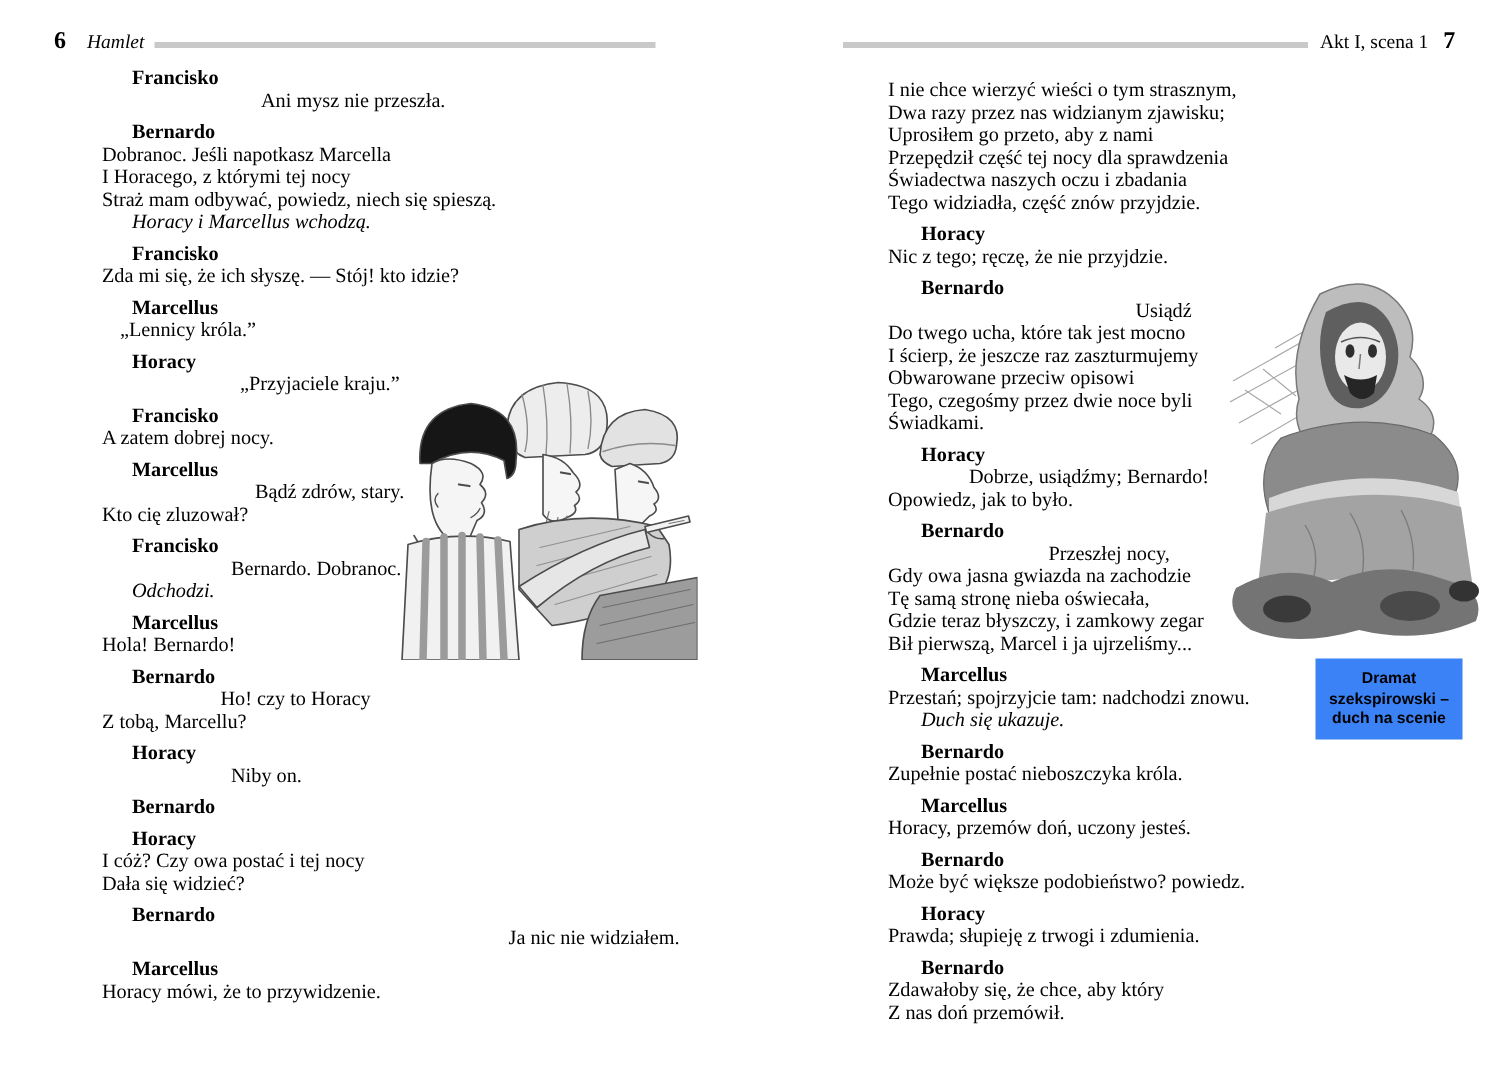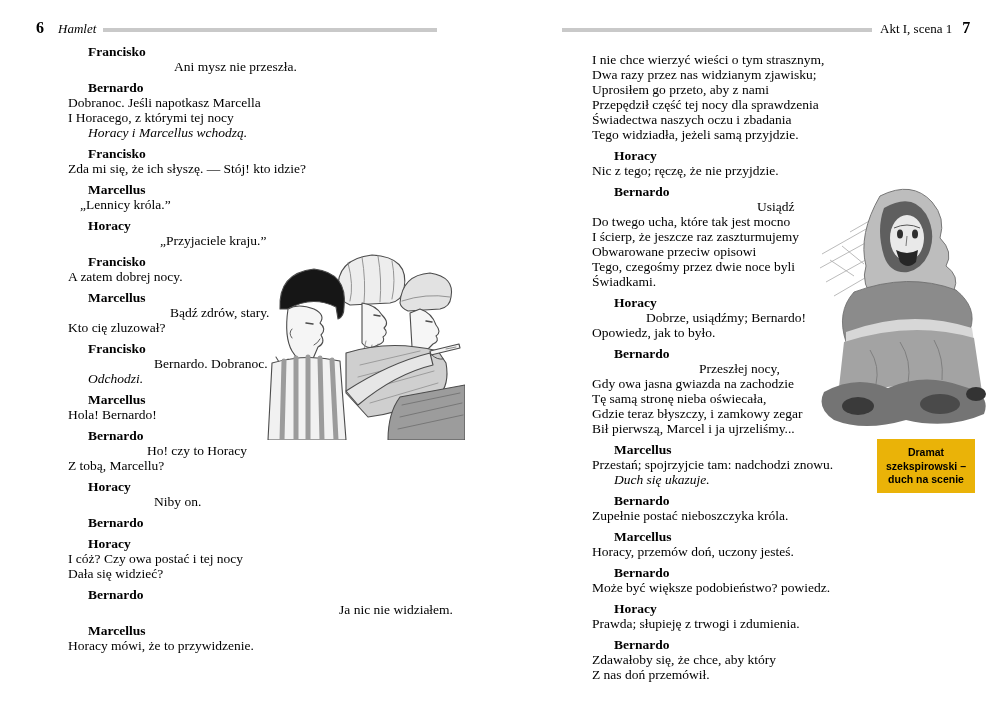--- a/index.html
+++ b/index.html
@@ -23,21 +23,21 @@
   .col-left{left:68px;top:38px;width:385px;}
   .col-right{left:592px;top:52px;width:350px;}
   .bl{white-space:nowrap;}
   .speaker{font-weight:bold;margin-top:6px;margin-left:20px;}
   .stage{font-style:italic;margin-left:20px;}
   .col-right .speaker{margin-left:22px;}
   .col-right .stage{margin-left:22px;}
   
   .margin-note{
     position:absolute;left:877px;top:439px;width:94px;
-    background:#eab308;
+    background:#3b82f6;
     padding:7px 2px 6px 2px;
     text-align:center;
     font-family:"Liberation Sans", sans-serif;
     font-weight:bold;font-size:10.5px;line-height:13.5px;
   }
   
   .illu{position:absolute;}
   .illu-guards{left:250px;top:245px;width:215px;height:195px;}
   .illu-ghost{left:820px;top:180px;width:180px;height:255px;}
 </style>
@@ -55,20 +55,21 @@
   <div class="hdr hdr-right" style="left:880px;top:19px;">
     <span class="runtitle">Akt I, scena 1</span><span class="pagenum">7</span>
   </div>
 
   <div class="col col-left">
       <div class="bl speaker">Francisko</div>
       <div class="bl verse" style="padding-left: 106px;">Ani mysz nie przeszła.</div>
       <div class="bl speaker">Bernardo</div>
       <div class="bl verse">Dobranoc. Jeśli napotkasz Marcella</div>
       <div class="bl verse">I Horacego, z którymi tej nocy</div>
+      <div class="bl verse">Straż mam odbywać, powiedz, niech się spieszą.</div>
       <div class="bl stage">Horacy i Marcellus wchodzą.</div>
       <div class="bl speaker">Francisko</div>
       <div class="bl verse">Zda mi się, że ich słyszę. — Stój! kto idzie?</div>
       <div class="bl speaker">Marcellus</div>
       <div class="bl verse" style="padding-left: 12px;">„Lennicy króla.”</div>
       <div class="bl speaker">Horacy</div>
       <div class="bl verse" style="padding-left: 92px; font-family: Liberation Serif, serif;">„Przyjaciele kraju.”</div>
       <div class="bl speaker">Francisko</div>
       <div class="bl verse">A zatem dobrej nocy.</div>
       <div class="bl speaker">Marcellus</div>
@@ -93,21 +94,21 @@
       <div class="bl speaker">Marcellus</div>
       <div class="bl verse">Horacy mówi, że to przywidzenie.</div>
     </div>
 
   <div class="col col-right">
       <div class="bl verse">I nie chce wierzyć wieści o tym strasznym,</div>
       <div class="bl verse">Dwa razy przez nas widzianym zjawisku;</div>
       <div class="bl verse">Uprosiłem go przeto, aby z nami</div>
       <div class="bl verse">Przepędził część tej nocy dla sprawdzenia</div>
       <div class="bl verse">Świadectwa naszych oczu i zbadania</div>
-      <div class="bl verse">Tego widziadła, jeżeli samą przyjdzie.</div>
+      <div class="bl verse">Tego widziadła, część znów przyjdzie.</div>
       <div class="bl speaker">Horacy</div>
       <div class="bl verse">Nic z tego; ręczę, że nie przyjdzie.</div>
       <div class="bl speaker">Bernardo</div>
       <div class="bl verse" style="padding-left: 165px;">Usiądź</div>
       <div class="bl verse">Do twego ucha, które tak jest mocno</div>
       <div class="bl verse">I ścierp, że jeszcze raz zaszturmujemy</div>
       <div class="bl verse">Obwarowane przeciw opisowi</div>
       <div class="bl verse">Tego, czegośmy przez dwie noce byli</div>
       <div class="bl verse">Świadkami.</div>
       <div class="bl speaker">Horacy</div>

